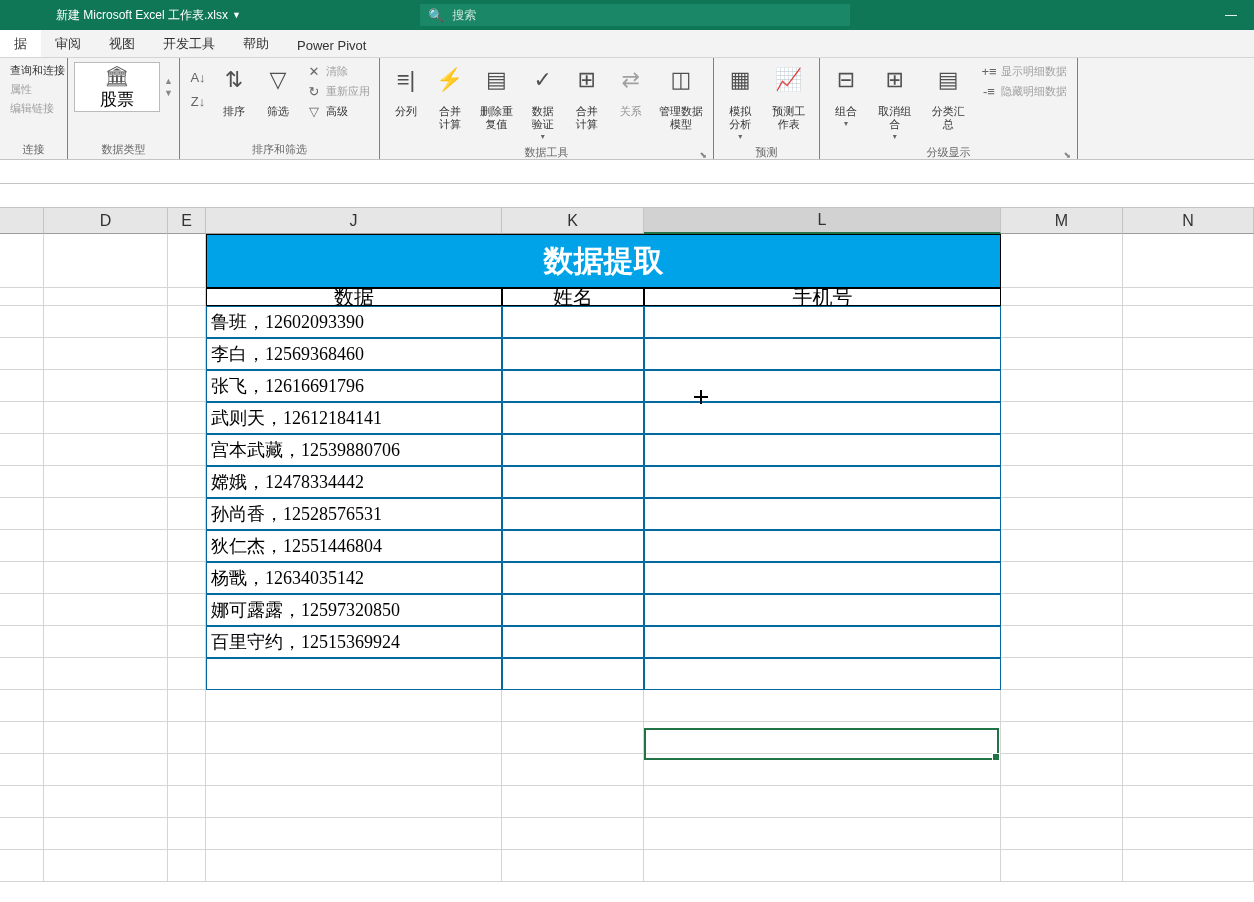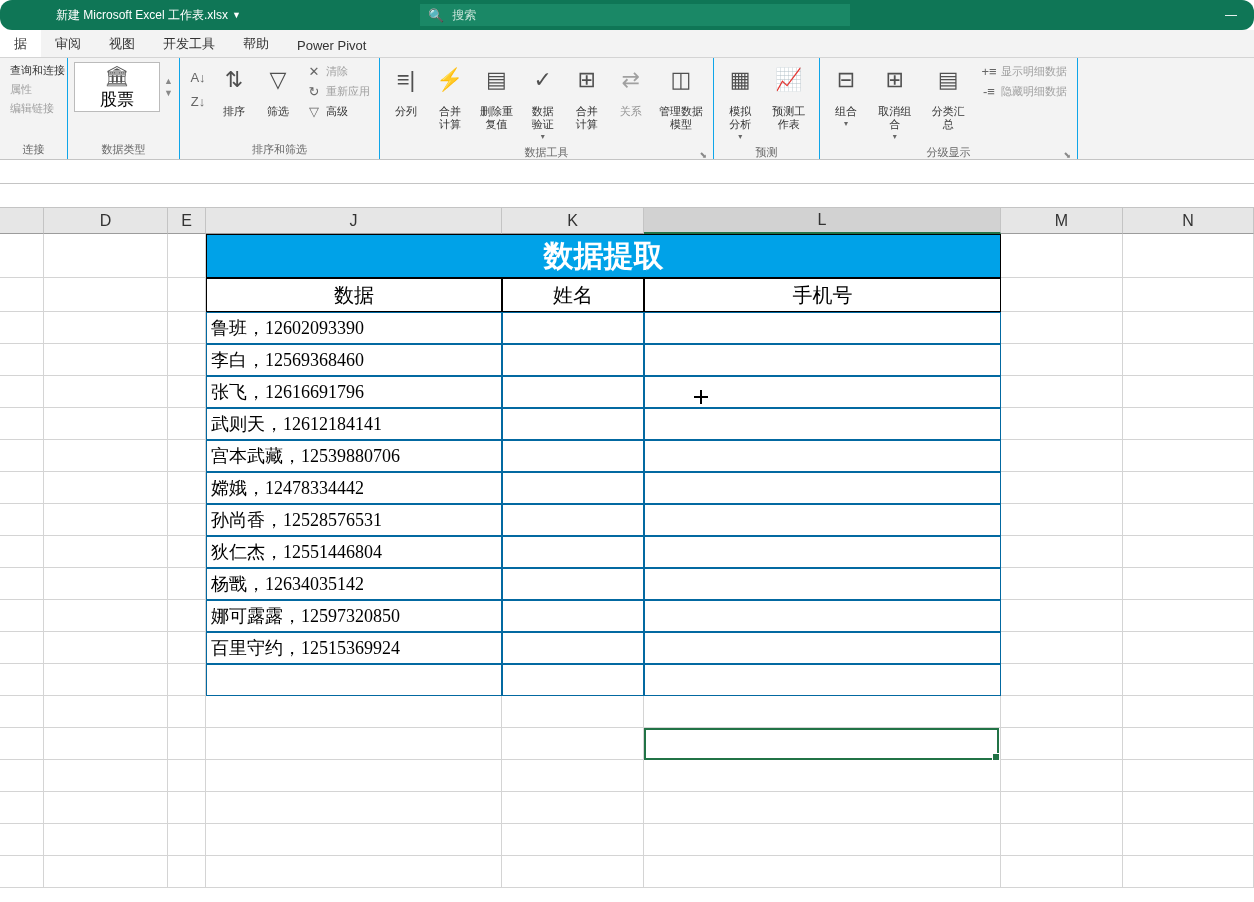--- a/index.html
+++ b/index.html
@@ -1,19 +1,19 @@
 <!DOCTYPE html>
 <html><head>
 <meta charset="utf-8">
 <style>
 * { box-sizing: border-box; margin: 0; padding: 0; }
 body { font-family: "Microsoft YaHei", "Segoe UI", Arial, sans-serif; font-size: 12px; background: #fff; overflow: hidden; }
 
 
-.title-bar { background: #0f7656; height: 30px; display: flex; align-items: center; padding: 0 8px; color: #fff; position: relative; border-radius: 12px; }
+.title-bar { background: #0f7656; height: 30px; display: flex; align-items: center; padding: 0 8px; color: #fff; position: relative; }
 .title-doc { position: absolute; left: 56px; font-size: 12px; display: flex; align-items: center; gap: 4px; }
 .title-doc .dd { font-size: 9px; }
 .search-box { position: absolute; left: 420px; width: 430px; height: 22px; background: #1a8866; display: flex; align-items: center; padding: 0 8px; color: #c6e3d8; font-size: 12px; }
 .search-box .sicon { margin-right: 8px; font-size: 13px; }
 .win-controls { position: absolute; right: 0; display: flex; }
 .win-controls div { width: 46px; height: 30px; display: flex; align-items: center; justify-content: center; color: #fff; font-size: 12px; }
 
 
 .tabs-row { background: #f3f3f3; height: 28px; display: flex; align-items: flex-end; padding-left: 0; border-bottom: 1px solid #d4d4d4; }
 .tab { padding: 5px 14px 4px; font-size: 13px; color: #333; cursor: pointer; }
@@ -43,22 +43,22 @@
 .sheet-wrap { position: relative; background: #fff; }
 .col-headers { display: flex; height: 26px; background: #e6e6e6; }
 .col-h { border-right: 1px solid #c4c4c4; border-bottom: 1px solid #9c9c9c; display: flex; align-items: center; justify-content: center; font-size: 16px; color: #333; background: #e6e6e6; }
 .col-h.sel { background: #d2d2d2; border-bottom: 2px solid #217346; }
 .grid { position: relative; }
 .grow { display: flex; height: 32px; }
 .cell { border-right: 1px solid #d4d4d4; border-bottom: 1px solid #d4d4d4; padding: 0 4px; display: flex; align-items: center; font-size: 18px; color: #000; overflow: hidden; white-space: nowrap; font-family: "SimSun", serif; }
 .title-row .cell.merged { background: #00a2e8; color: #fff; font-size: 30px; font-weight: bold; justify-content: center; border: 1px solid #000; font-family: "Microsoft YaHei"; }
 .header-row .cell.b { border: 1px solid #000; justify-content: center; font-size: 20px; font-family: "Microsoft YaHei"; }
 .data-row .cell.b { border: 1px solid #0369a1; }
-.title-row { height: 44px; }
-.header-row { height: 34px; }
+.title-row { height: 54px; }
+.header-row { height: 18px; }
 
 
 .c-blank1 { width: 44px; }
 .c-D { width: 124px; }
 .c-E { width: 38px; }
 .c-J { width: 296px; }
 .c-K { width: 142px; }
 .c-L { width: 357px; }
 .c-M { width: 122px; }
 .c-N { width: 131px; }

